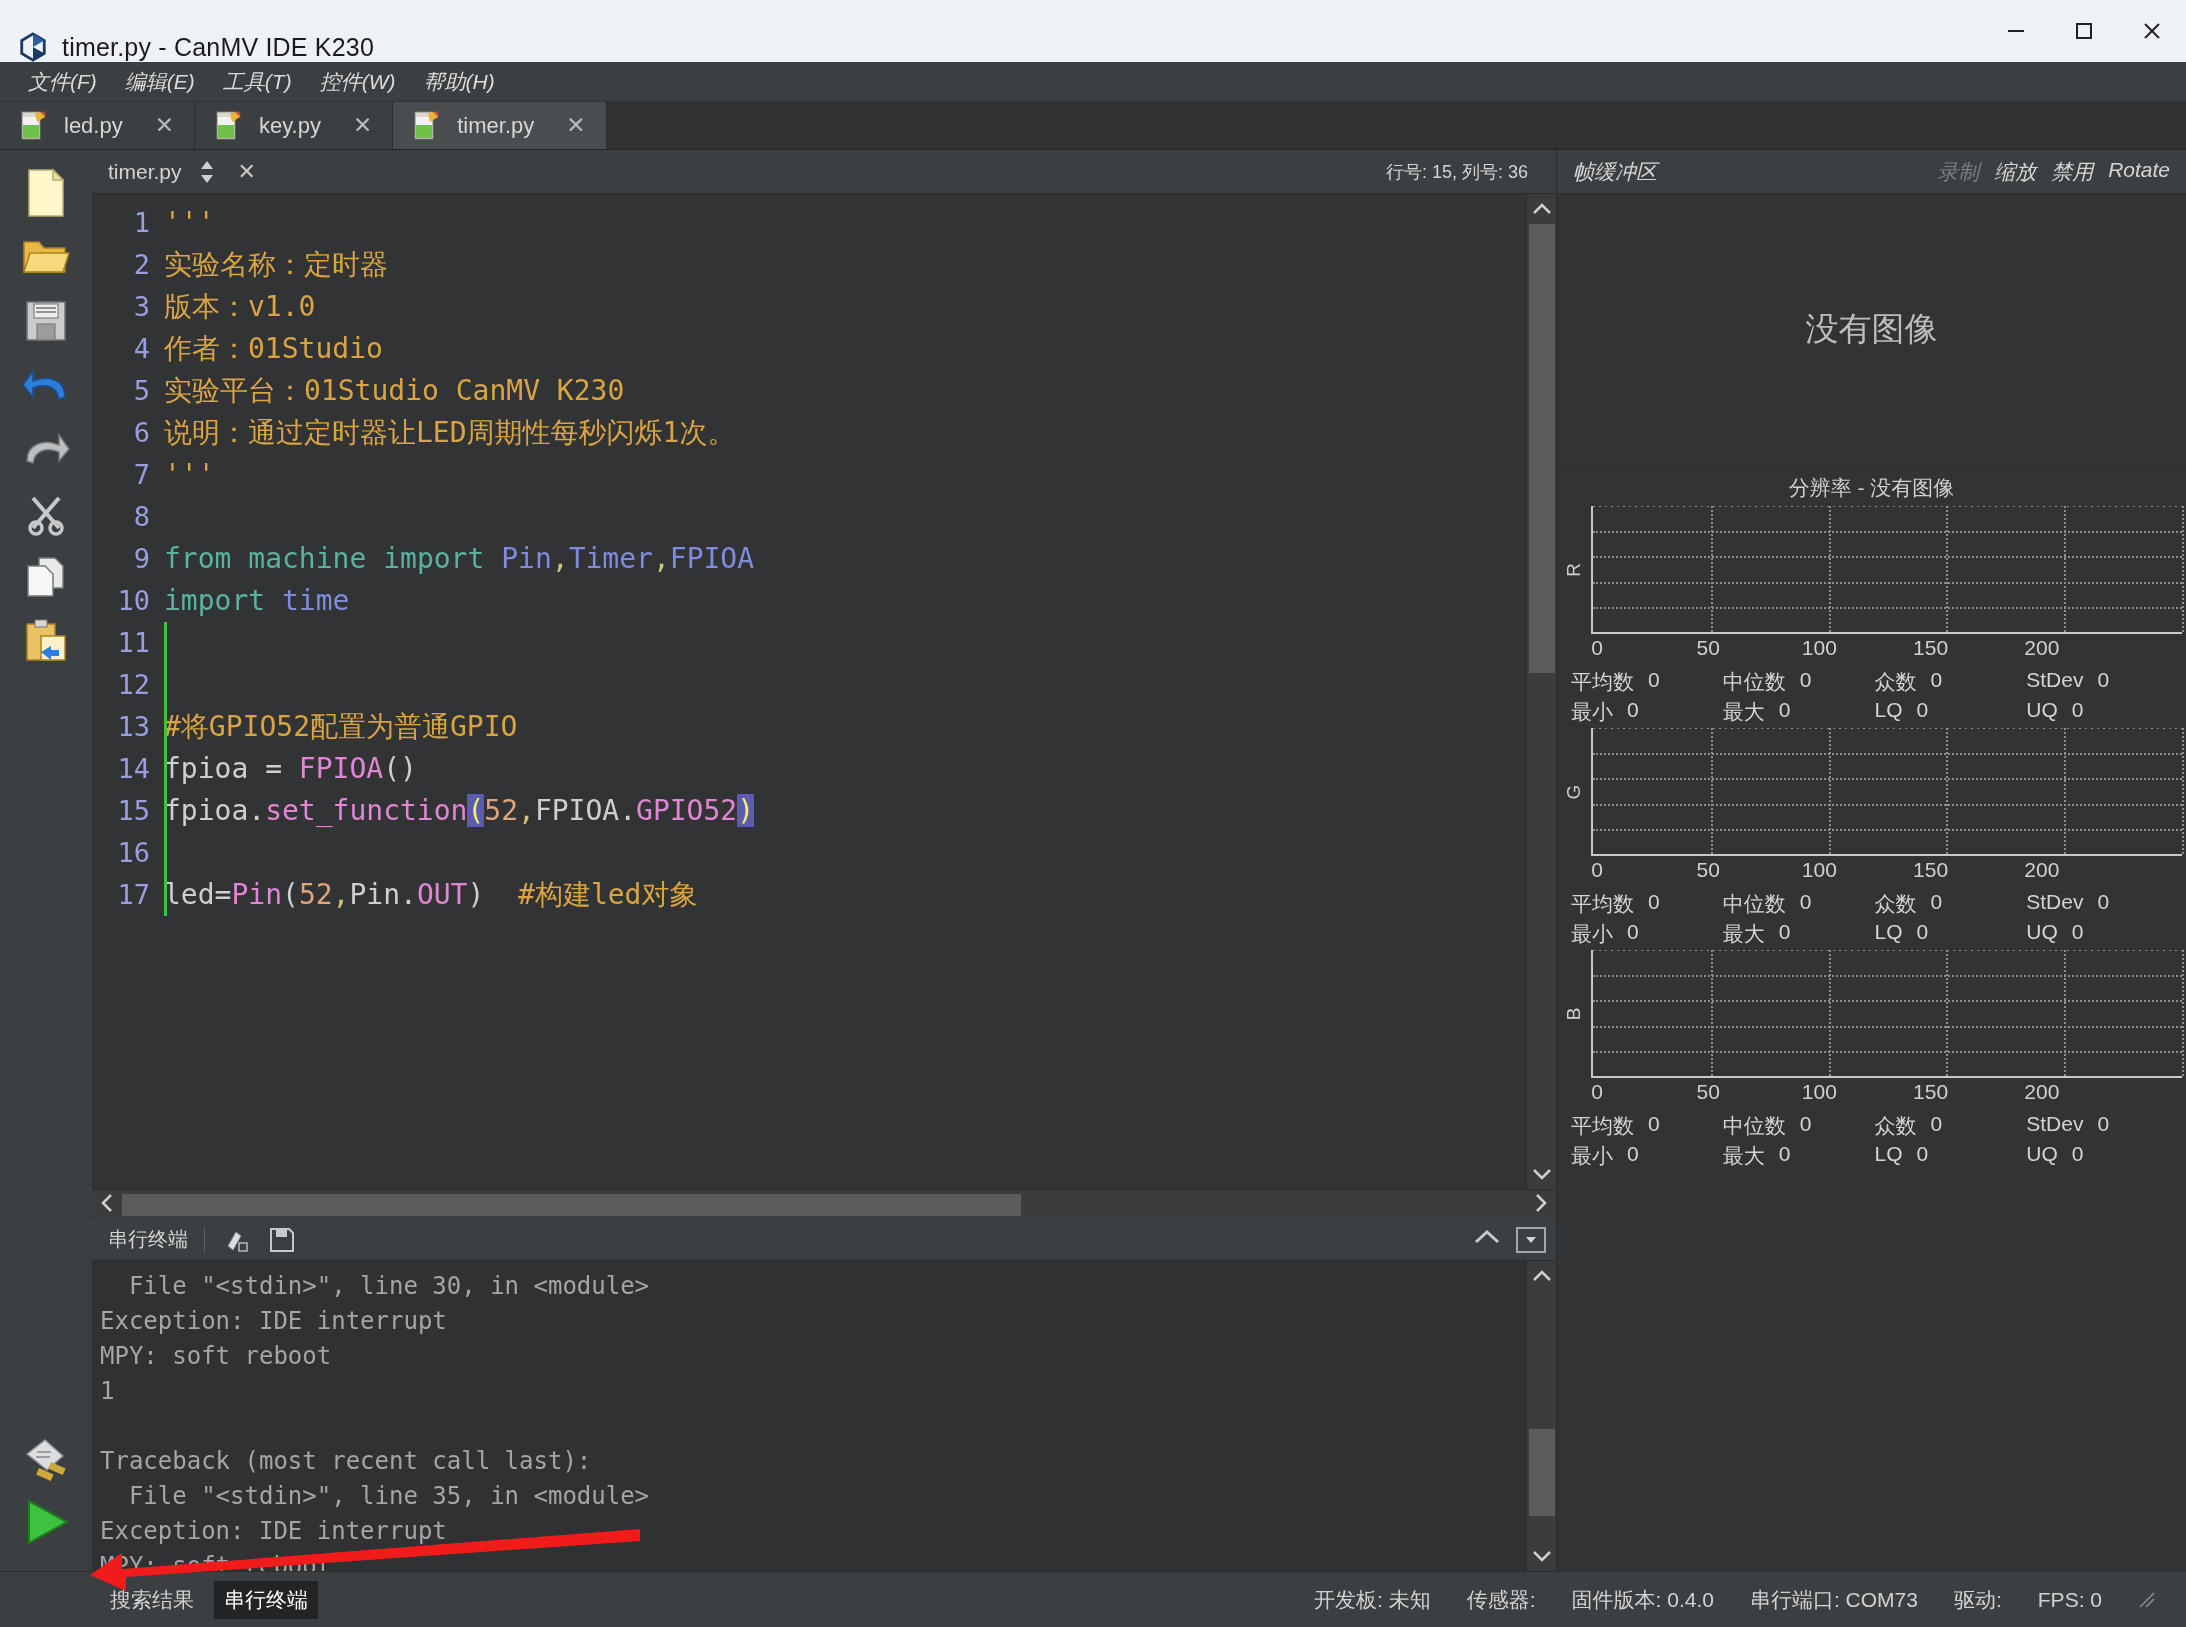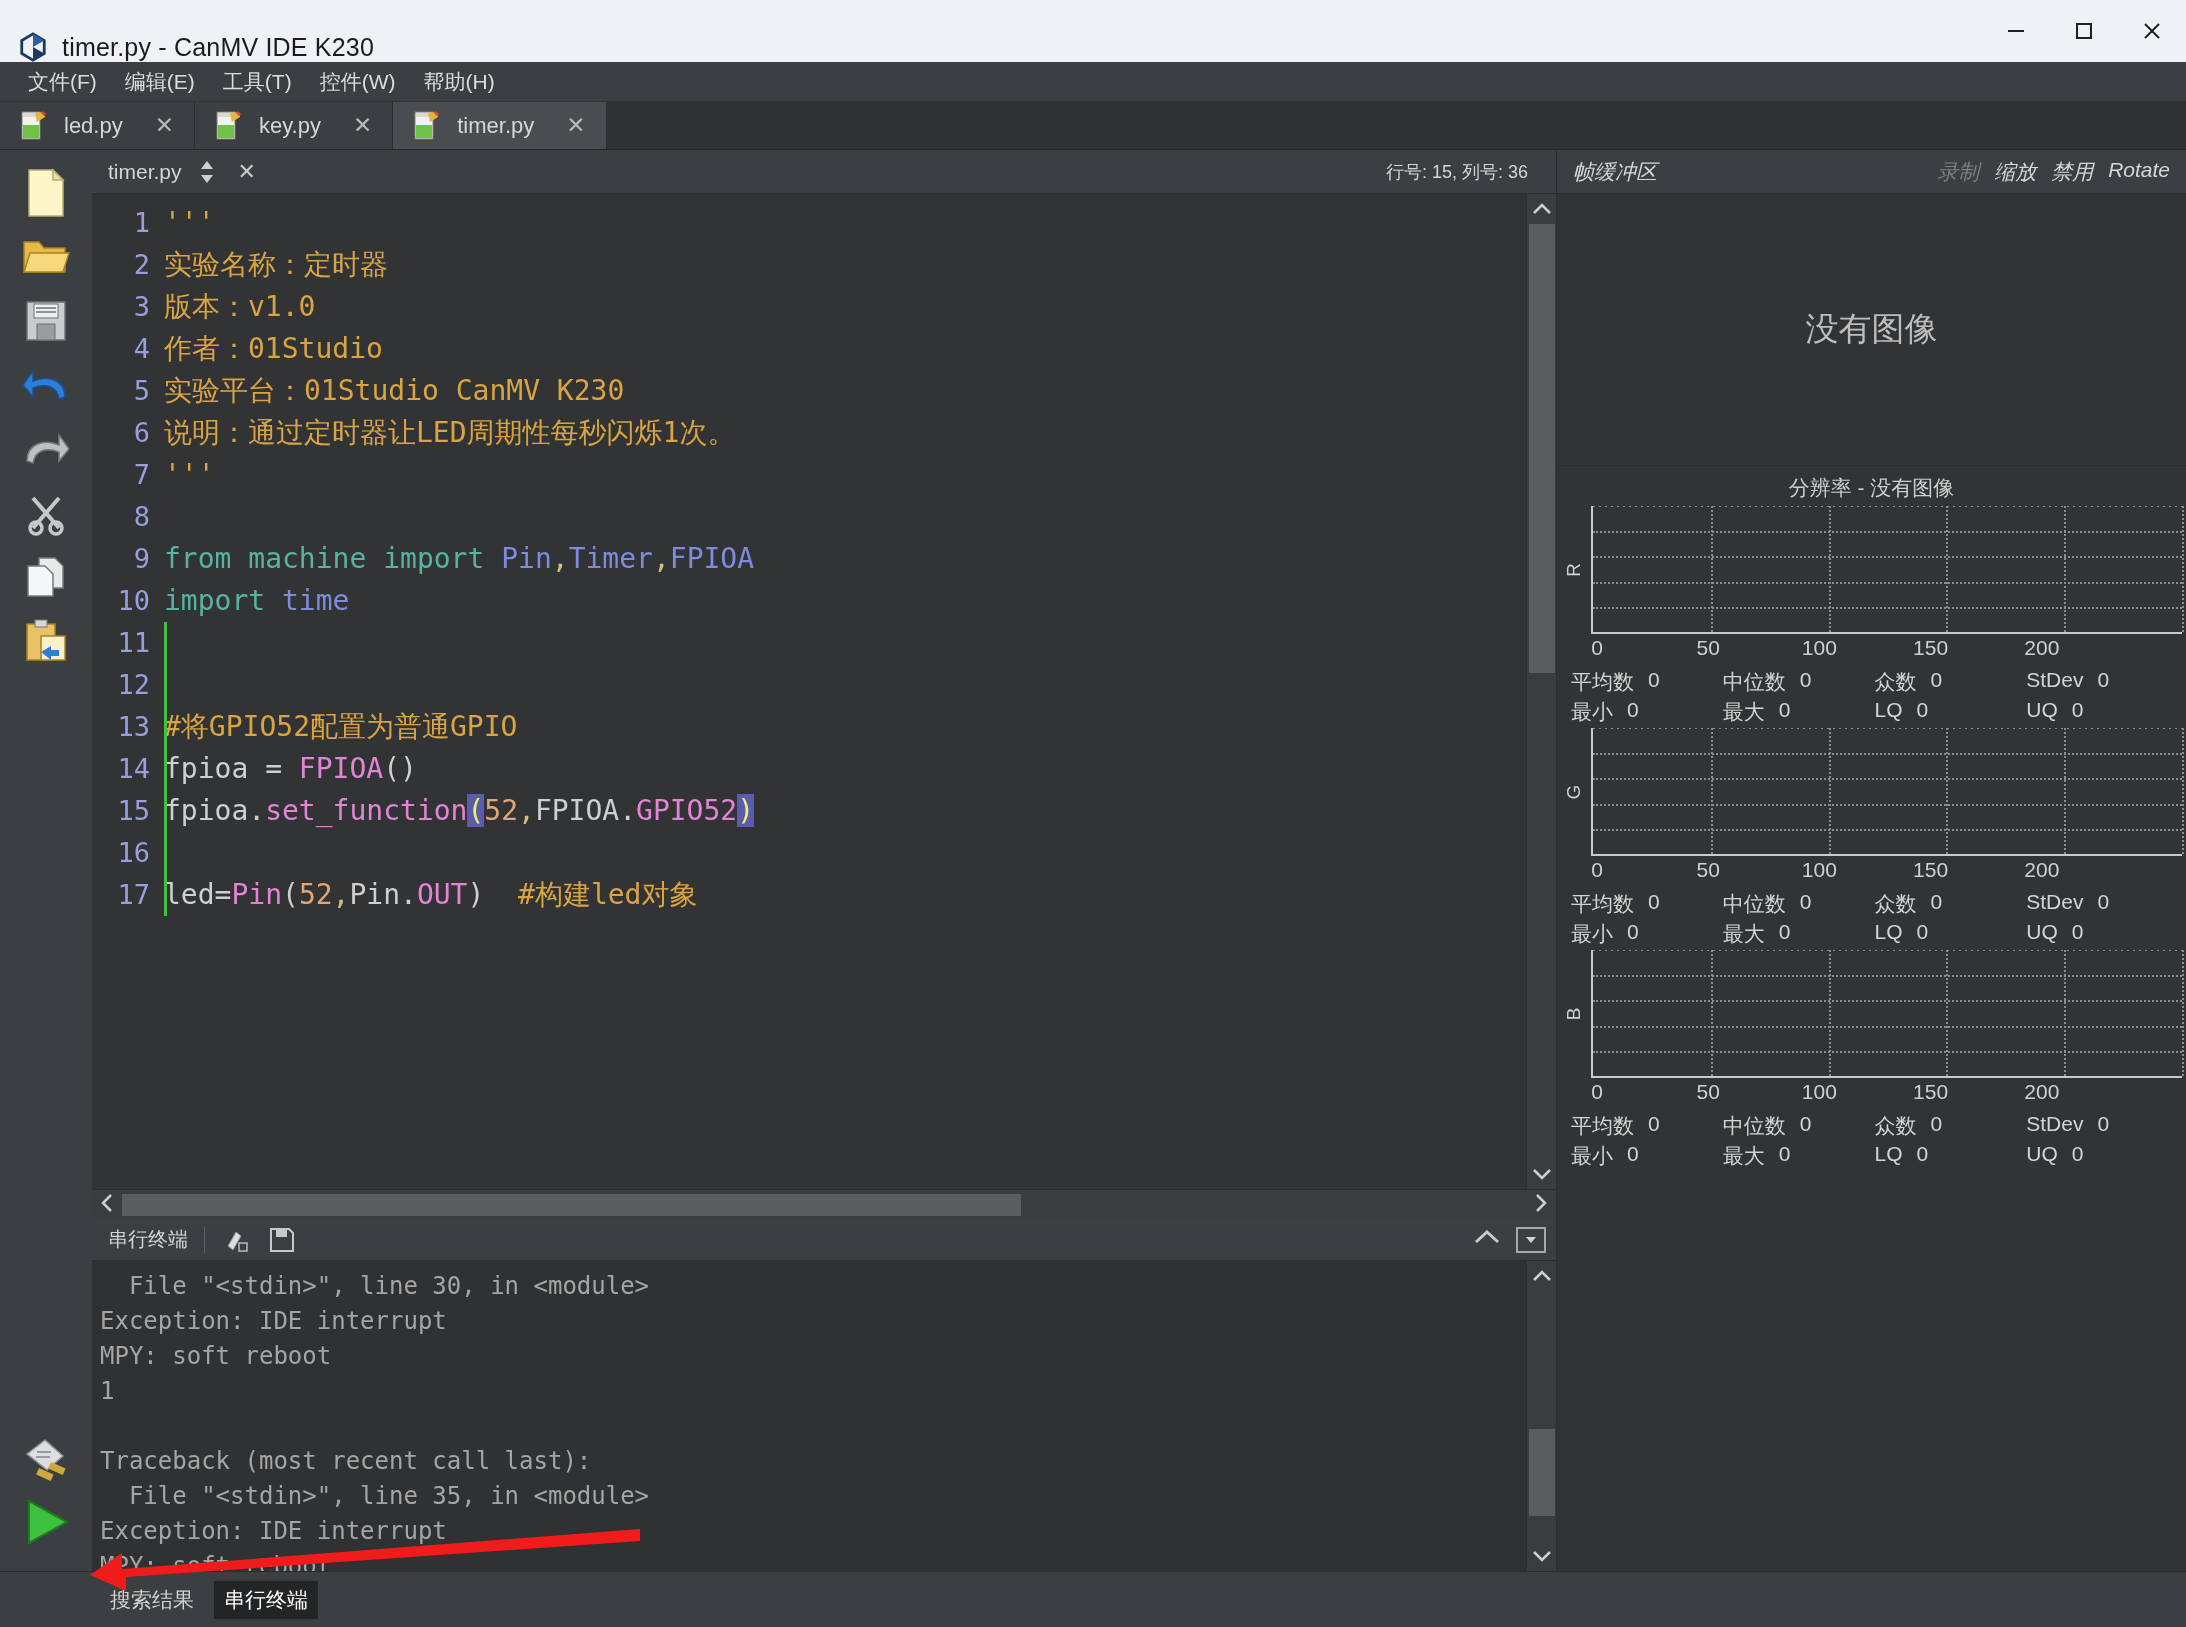--- a/index.html
+++ b/index.html
@@ -34,20 +34,21 @@
   .win-btn svg { display:block; }
 
   
   .menubar {
     height: 40px;
     background: #3c3f41;
     display: flex;
     align-items: center;
     padding-left: 14px;
     border-bottom: 1px solid #313335;
+    font-style: italic;
   }
   .menu-item {
     font-size: 21px;
     color: #dcdcdc;
     padding: 4px 14px;
     white-space: nowrap;
   }
 
   
   .tabbar {
@@ -721,17 +722,31 @@
         </div>
     </div>
   </div>
 </div>
 
 <div class="statusbar">
   <div class="sb-left">
     <span class="sb-tab">搜索结果</span>
     <span class="sb-tab active">串行终端</span>
   </div>
+  <div class="sb-right">
+    <span class="sb-item">开发板: 未知</span>
+    <span class="sb-item">传感器:</span>
+    <span class="sb-item">固件版本: 0.4.0</span>
+    <span class="sb-item">串行端口: COM73</span>
+    <span class="sb-item">驱动:</span>
+    <span class="sb-item">FPS: 0</span>
+    <span class="sb-grip">
+      <svg width="18" height="18" viewBox="0 0 18 18">
+        <line x1="16" y1="2" x2="2" y2="16" stroke="#8d8f91" stroke-width="1.5"></line>
+        <line x1="16" y1="8" x2="8" y2="16" stroke="#8d8f91" stroke-width="1.5"></line>
+      </svg>
+    </span>
+  </div>
 </div>
 
 <svg class="red-arrow" style="left:80px; top:1525px;" width="560" height="70" viewBox="0 0 560 70">
   <path d="M560 4 L42 44 L42 28 L10 50 L46 66 L46 52 L560 16 Z" fill="#f01c1c"></path>
 </svg>
 
 </body></html>

